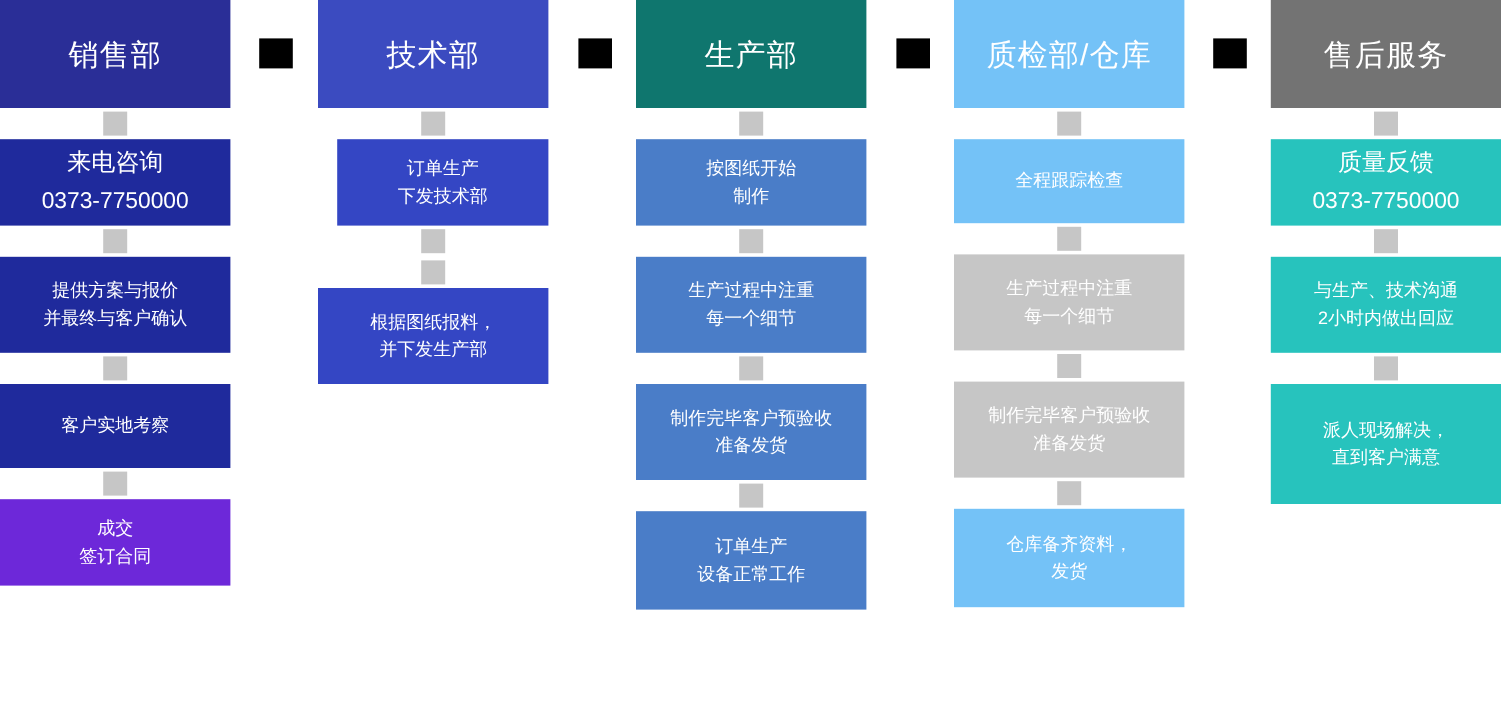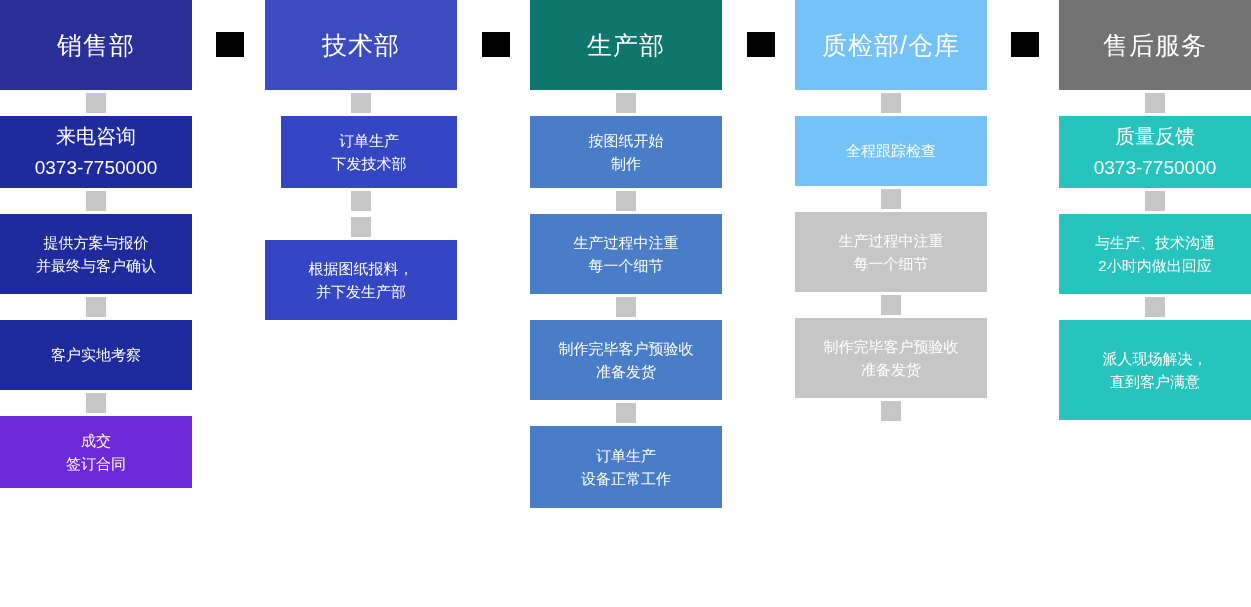--- a/index.html
+++ b/index.html
@@ -180,20 +180,24 @@
       <div class="connector">
         <div class="sq" style="background: rgb(198, 198, 198);"></div>
       </div>
       <div class="node" style="background: rgb(198, 198, 198); height: 80px;">
         <span class="line first">制作完毕客户预验收</span>
         <span class="line">准备发货</span>
       </div>
       <div class="connector">
         <div class="sq" style="background: rgb(198, 198, 198);"></div>
       </div>
+      <div class="node" style="background: rgb(116, 194, 247); height: 82px;">
+        <span class="line first">仓库备齐资料，</span>
+        <span class="line">发货</span>
+      </div>
     </div>
     <div class="column" style="left: 1059px;">
       <div class="header" style="background: #737373;">售后服务</div>
       <div class="connector">
         <div class="sq" style="background: rgb(198, 198, 198);"></div>
       </div>
       <div class="node big" style="background: rgb(39, 195, 189); height: 72px;">
         <span class="line first">质量反馈</span>
         <span class="line">0373-7750000</span>
       </div>

